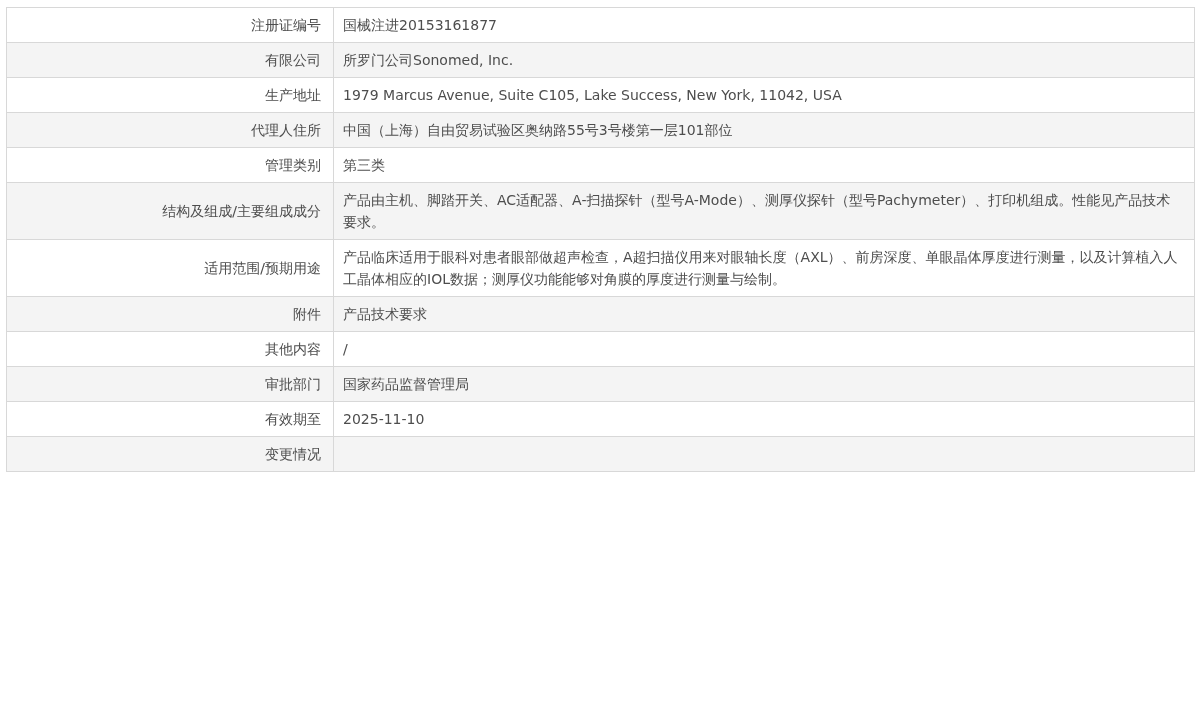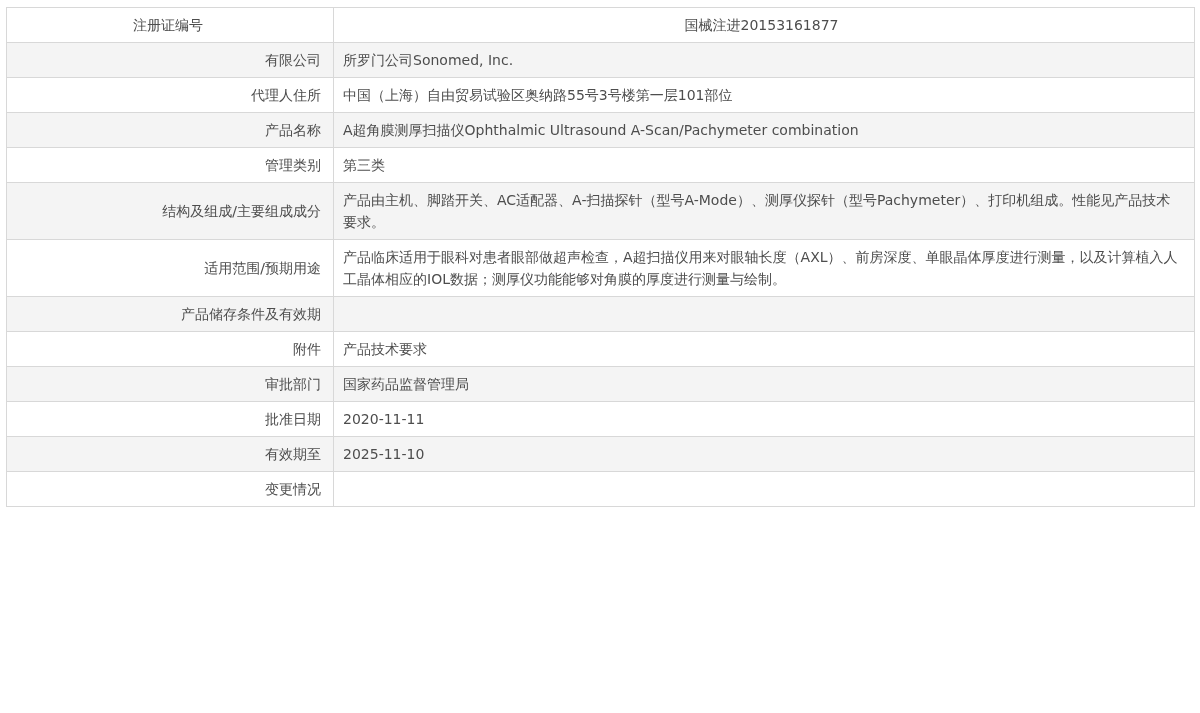--- a/index.html
+++ b/index.html
@@ -28,21 +28,21 @@
     background:var(--row-alt);
   }
   .reg-table td{
     border-top:1px solid var(--border);
     font-size:14px;
     line-height:22px;
     color:var(--text);
     vertical-align:middle;
     word-break:break-word;
   }
-  .reg-table tr:first-child td{border-top:none;text-align:center;}
+  .reg-table tr:first-child td{border-top:none;}
   td.cell-label{
     width:327px;
     text-align:right;
     padding:6px 12px 6px 8px;
     border-right:1px solid var(--border);
   }
   td.cell-value{
     text-align:left;
     padding:6px 14px 6px 9px;
   }
@@ -54,54 +54,50 @@
   <tbody>
     <tr>
       <td class="cell-label">注册证编号</td>
       <td class="cell-value">国械注进20153161877</td>
     </tr>
     <tr>
       <td class="cell-label">有限公司</td>
       <td class="cell-value">所罗门公司Sonomed, Inc.</td>
     </tr>
     <tr>
+      <td class="cell-label">生产地址</td>
+      <td class="cell-value">1979 Marcus Avenue, Suite C105, Lake Success, New York, 11042, USA</td>
+    </tr>
+    <tr>
       <td class="cell-label">代理人住所</td>
       <td class="cell-value">中国（上海）自由贸易试验区奥纳路55号3号楼第一层101部位</td>
-    </tr>
-    <tr>
-      <td class="cell-label">产品名称</td>
-      <td class="cell-value">A超角膜测厚扫描仪Ophthalmic Ultrasound A-Scan/Pachymeter combination</td>
     </tr>
     <tr>
       <td class="cell-label">管理类别</td>
       <td class="cell-value">第三类</td>
     </tr>
     <tr>
       <td class="cell-label">结构及组成/主要组成成分</td>
       <td class="cell-value">产品由主机、脚踏开关、AC适配器、A-扫描探针（型号A-Mode）、测厚仪探针（型号Pachymeter）、打印机组成。性能见产品技术要求。</td>
     </tr>
     <tr>
       <td class="cell-label">适用范围/预期用途</td>
       <td class="cell-value">产品临床适用于眼科对患者眼部做超声检查，A超扫描仪用来对眼轴长度（AXL）、前房深度、单眼晶体厚度进行测量，以及计算植入人工晶体相应的IOL数据；测厚仪功能能够对角膜的厚度进行测量与绘制。</td>
     </tr>
     <tr>
-      <td class="cell-label">产品储存条件及有效期</td>
-      <td class="cell-value"></td>
-    </tr>
-    <tr>
       <td class="cell-label">附件</td>
       <td class="cell-value">产品技术要求</td>
     </tr>
     <tr>
+      <td class="cell-label">其他内容</td>
+      <td class="cell-value">/</td>
+    </tr>
+    <tr>
       <td class="cell-label">审批部门</td>
       <td class="cell-value">国家药品监督管理局</td>
-    </tr>
-    <tr>
-      <td class="cell-label">批准日期</td>
-      <td class="cell-value">2020-11-11</td>
     </tr>
     <tr>
       <td class="cell-label">有效期至</td>
       <td class="cell-value">2025-11-10</td>
     </tr>
     <tr>
       <td class="cell-label">变更情况</td>
       <td class="cell-value"></td>
     </tr>
   </tbody>

